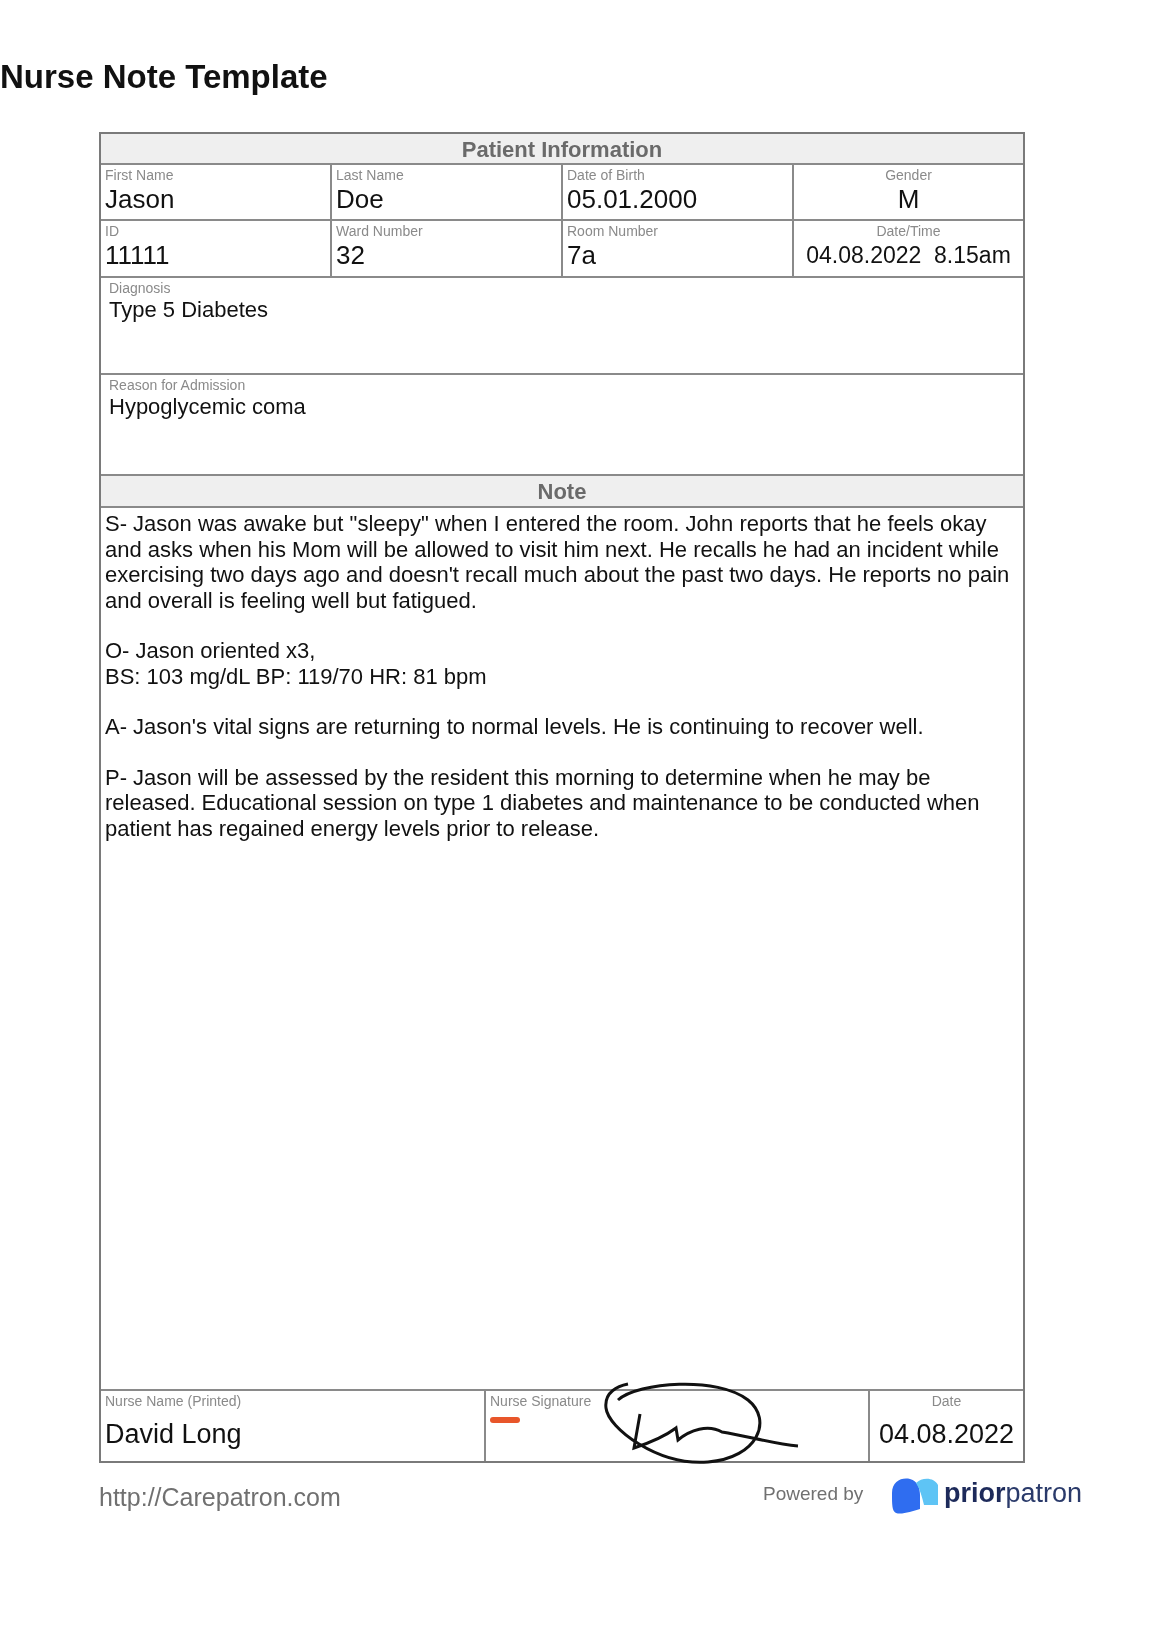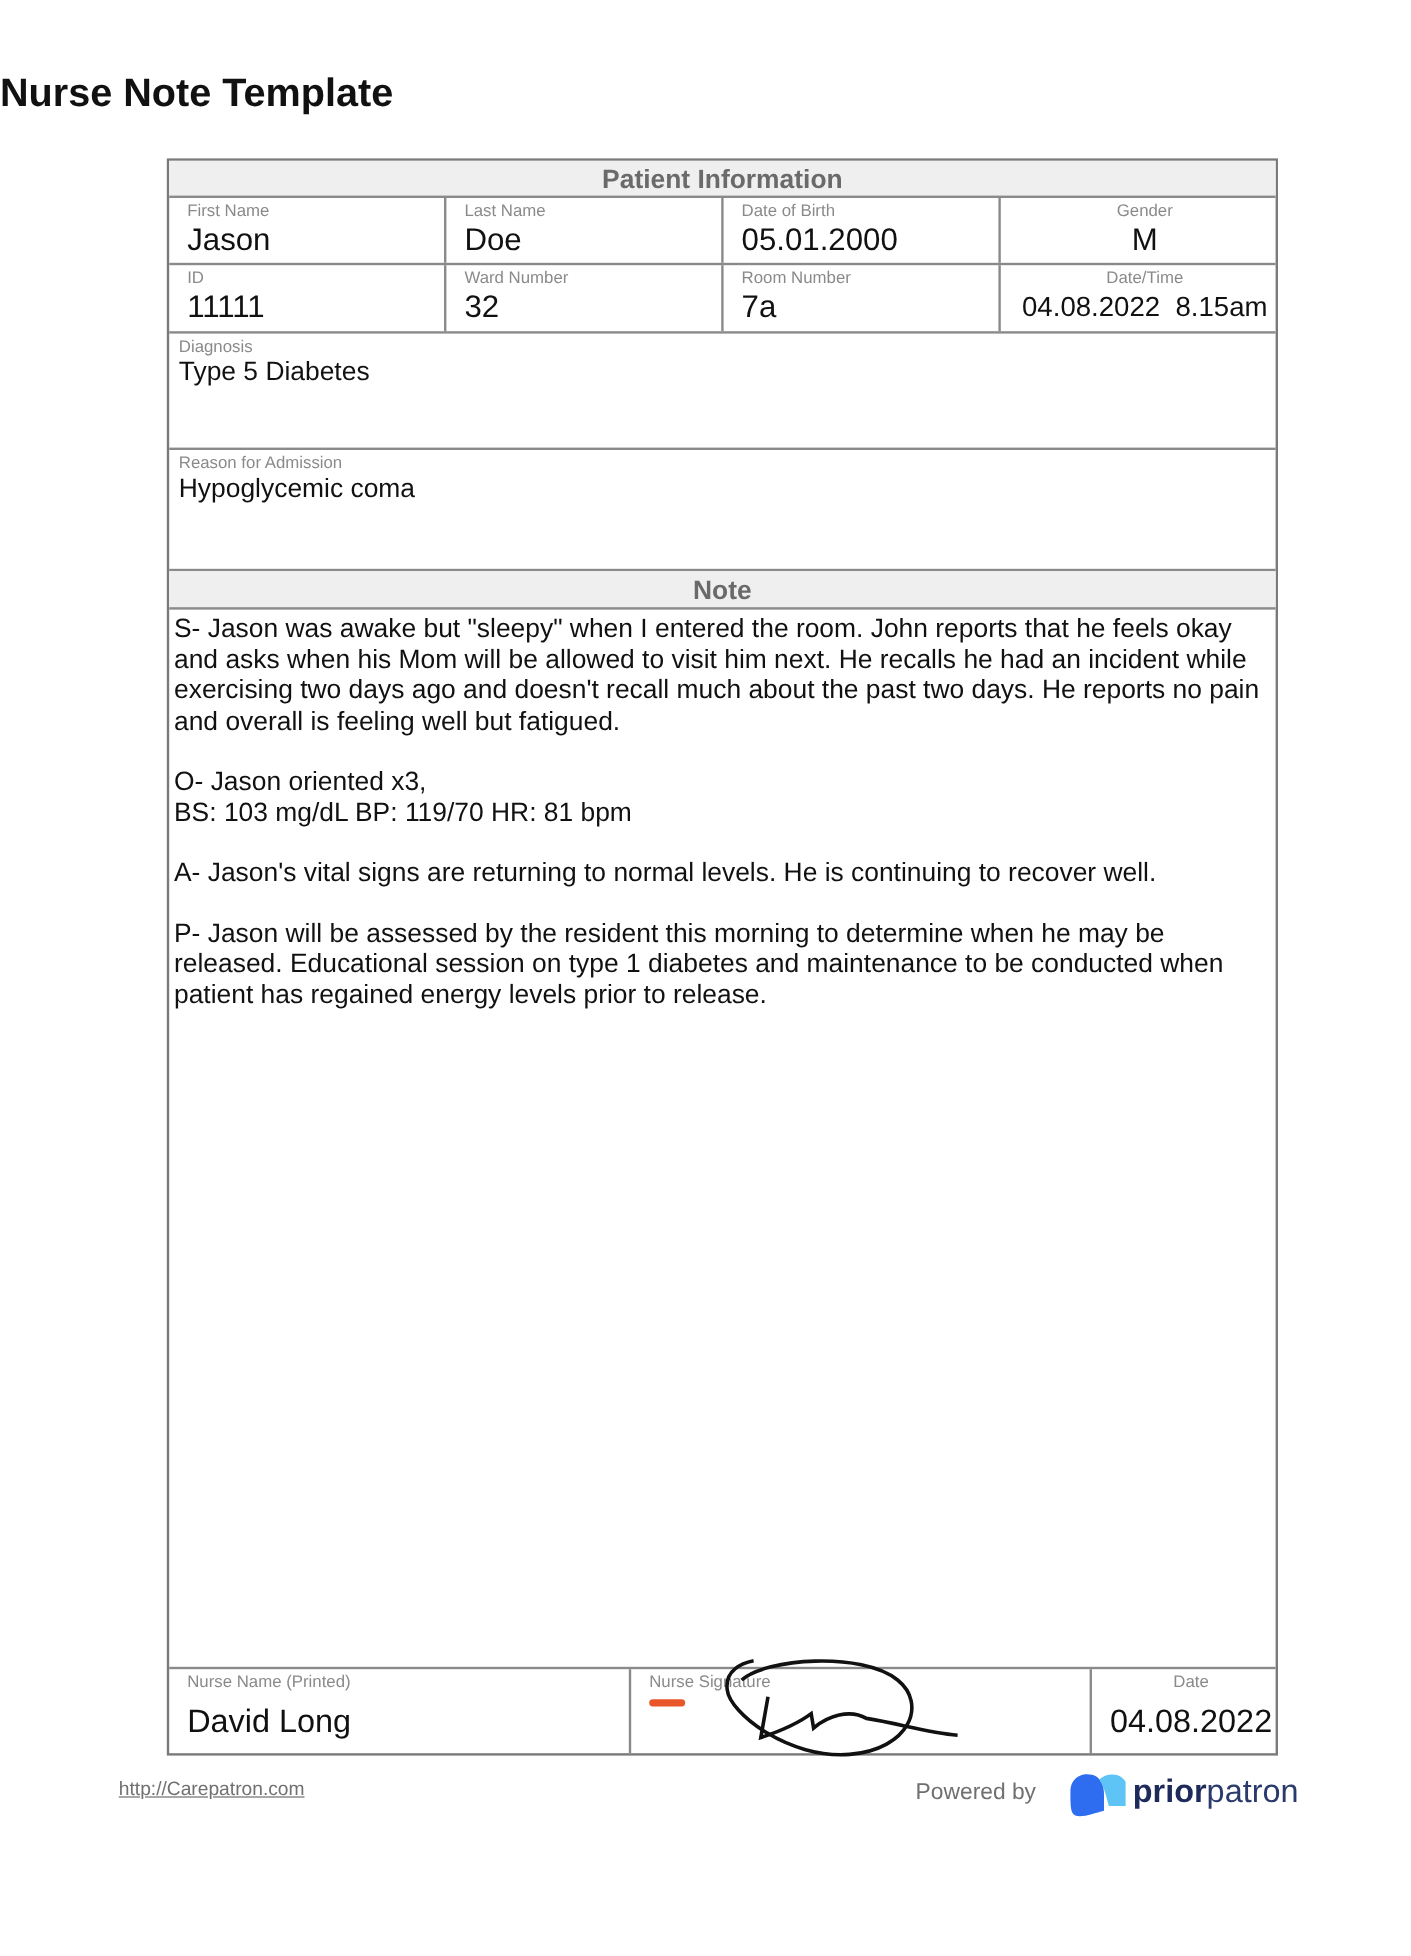--- a/index.html
+++ b/index.html
@@ -1,43 +1,43 @@
 <!DOCTYPE html>
 <html><head>
   <meta charset="utf-8">
   <style>
     html, body { margin: 0; padding: 0; background: #ffffff; }
     body { width: 1176px; height: 1630px; position: relative; font-family: "Liberation Sans", sans-serif; color: #111; overflow: hidden; }
     .title { position: absolute; left: 0; width: 1025px; top: 58px; text-align: left; font-size: 33px; font-weight: bold; color: #111; }
-    .sheet { position: absolute; left: 99px; top: 132px; width: 926px; border: 2px solid #7a7a7a; box-sizing: border-box; margin-left: 40px; }
+    .sheet { position: absolute; left: 99px; top: 132px; width: 926px; border: 2px solid #7a7a7a; box-sizing: border-box; }
     .section-head { background: #efefef; text-align: center; font-weight: bold; color: #6a6a6a; font-size: 22px; border-bottom: 2px solid #8a8a8a; box-sizing: border-box; }
     .ph { height: 31px; line-height: 31px; }
     .row { display: flex; border-bottom: 2px solid #8a8a8a; box-sizing: border-box; }
-    .cell { flex: 1; border-right: 2px solid #8a8a8a; box-sizing: border-box; padding: 2px 4px 0 15px; position: relative; }
+    .cell { flex: 1; border-right: 2px solid #8a8a8a; box-sizing: border-box; padding: 2px 4px 0 4px; position: relative; }
     .cell:last-child { border-right: none; text-align: center; }
     .lbl { font-size: 14px; color: #8a8a8a; line-height: 16px; }
     .val { font-size: 26px; color: #111; line-height: 32px; }
     .val.sm { font-size: 23px; }
     .r1 { height: 56px; }
     .r2 { height: 57px; }
     .block { border-bottom: 2px solid #8a8a8a; box-sizing: border-box; padding: 2px 4px 0 8px; }
     .block .val { font-size: 22px; line-height: 28px; }
     .diag { height: 97px; }
     .reason { height: 101px; }
     .nh { height: 32px; line-height: 32px; }
     .note { height: 883px; border-bottom: 2px solid #8a8a8a; box-sizing: border-box; padding: 3px 4px 16px 4px; font-size: 22px; line-height: 25.5px; color: #111; }
     .note p { margin: 0 0 25px 0; }
     .footrow { display: flex; height: 70px; }
     .footrow .cell .val { font-size: 27px; line-height: 34px; margin-top: 8px; }
     .c-name { flex: 0 0 385px; }
     .c-sig { flex: 0 0 384px; }
     .c-date { flex: 1; }
     .badge { display: inline-block; width: 30px; height: 6px; background: #e8562a; border-radius: 3px; margin-top: 4px; }
     .signature { position: absolute; left: 598px; top: 1378px; width: 220px; height: 88px; }
-    .footer-link { position: absolute; left: 99px; top: 1483px; font-size: 16px; color: #707070; text-decoration: underline; }
+    .footer-link { position: absolute; left: 99px; top: 1483px; font-size: 25px; color: #707070; }
     .powered { position: absolute; left: 763px; top: 1483px; font-size: 19px; color: #707070; }
     .logo { position: absolute; left: 888px; top: 1475px; width: 54px; height: 40px; }
     .brand { position: absolute; left: 944px; top: 1478px; font-size: 27px; color: #2a3a6a; }
     .brand b { color: #1d2a5a; }
   </style>
 </head>
 <body>
 
 <div class="title">Nurse Note Template</div>
 

